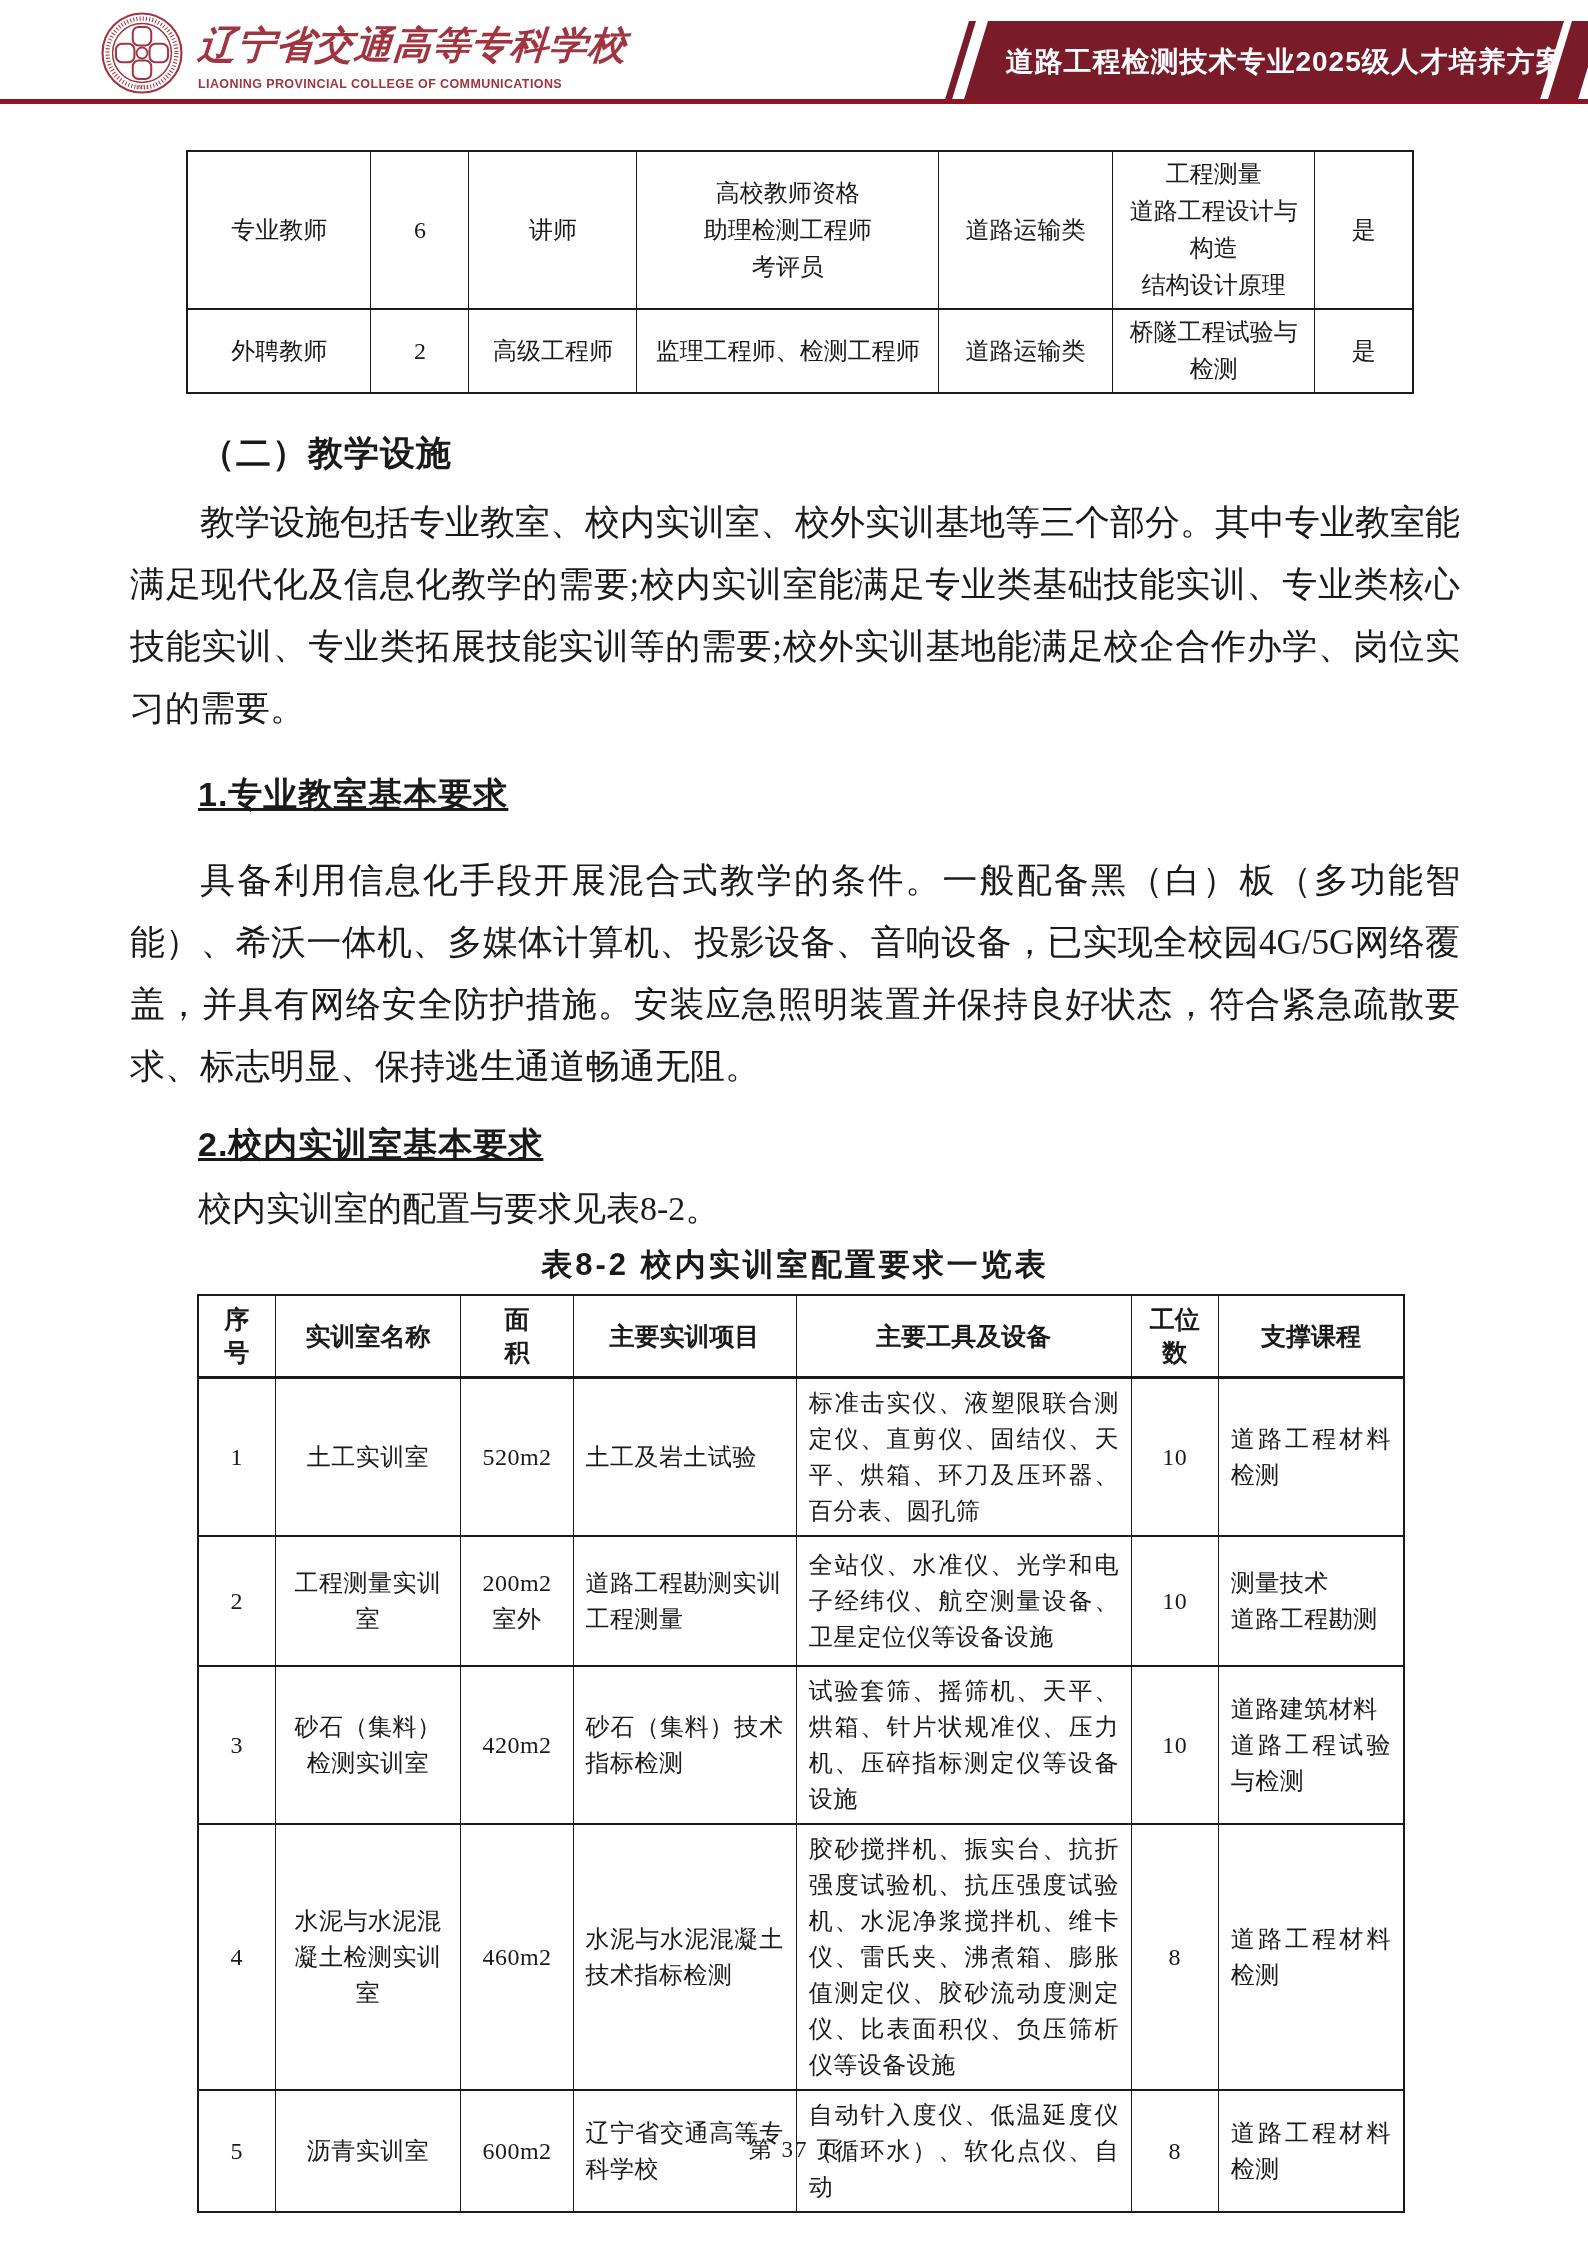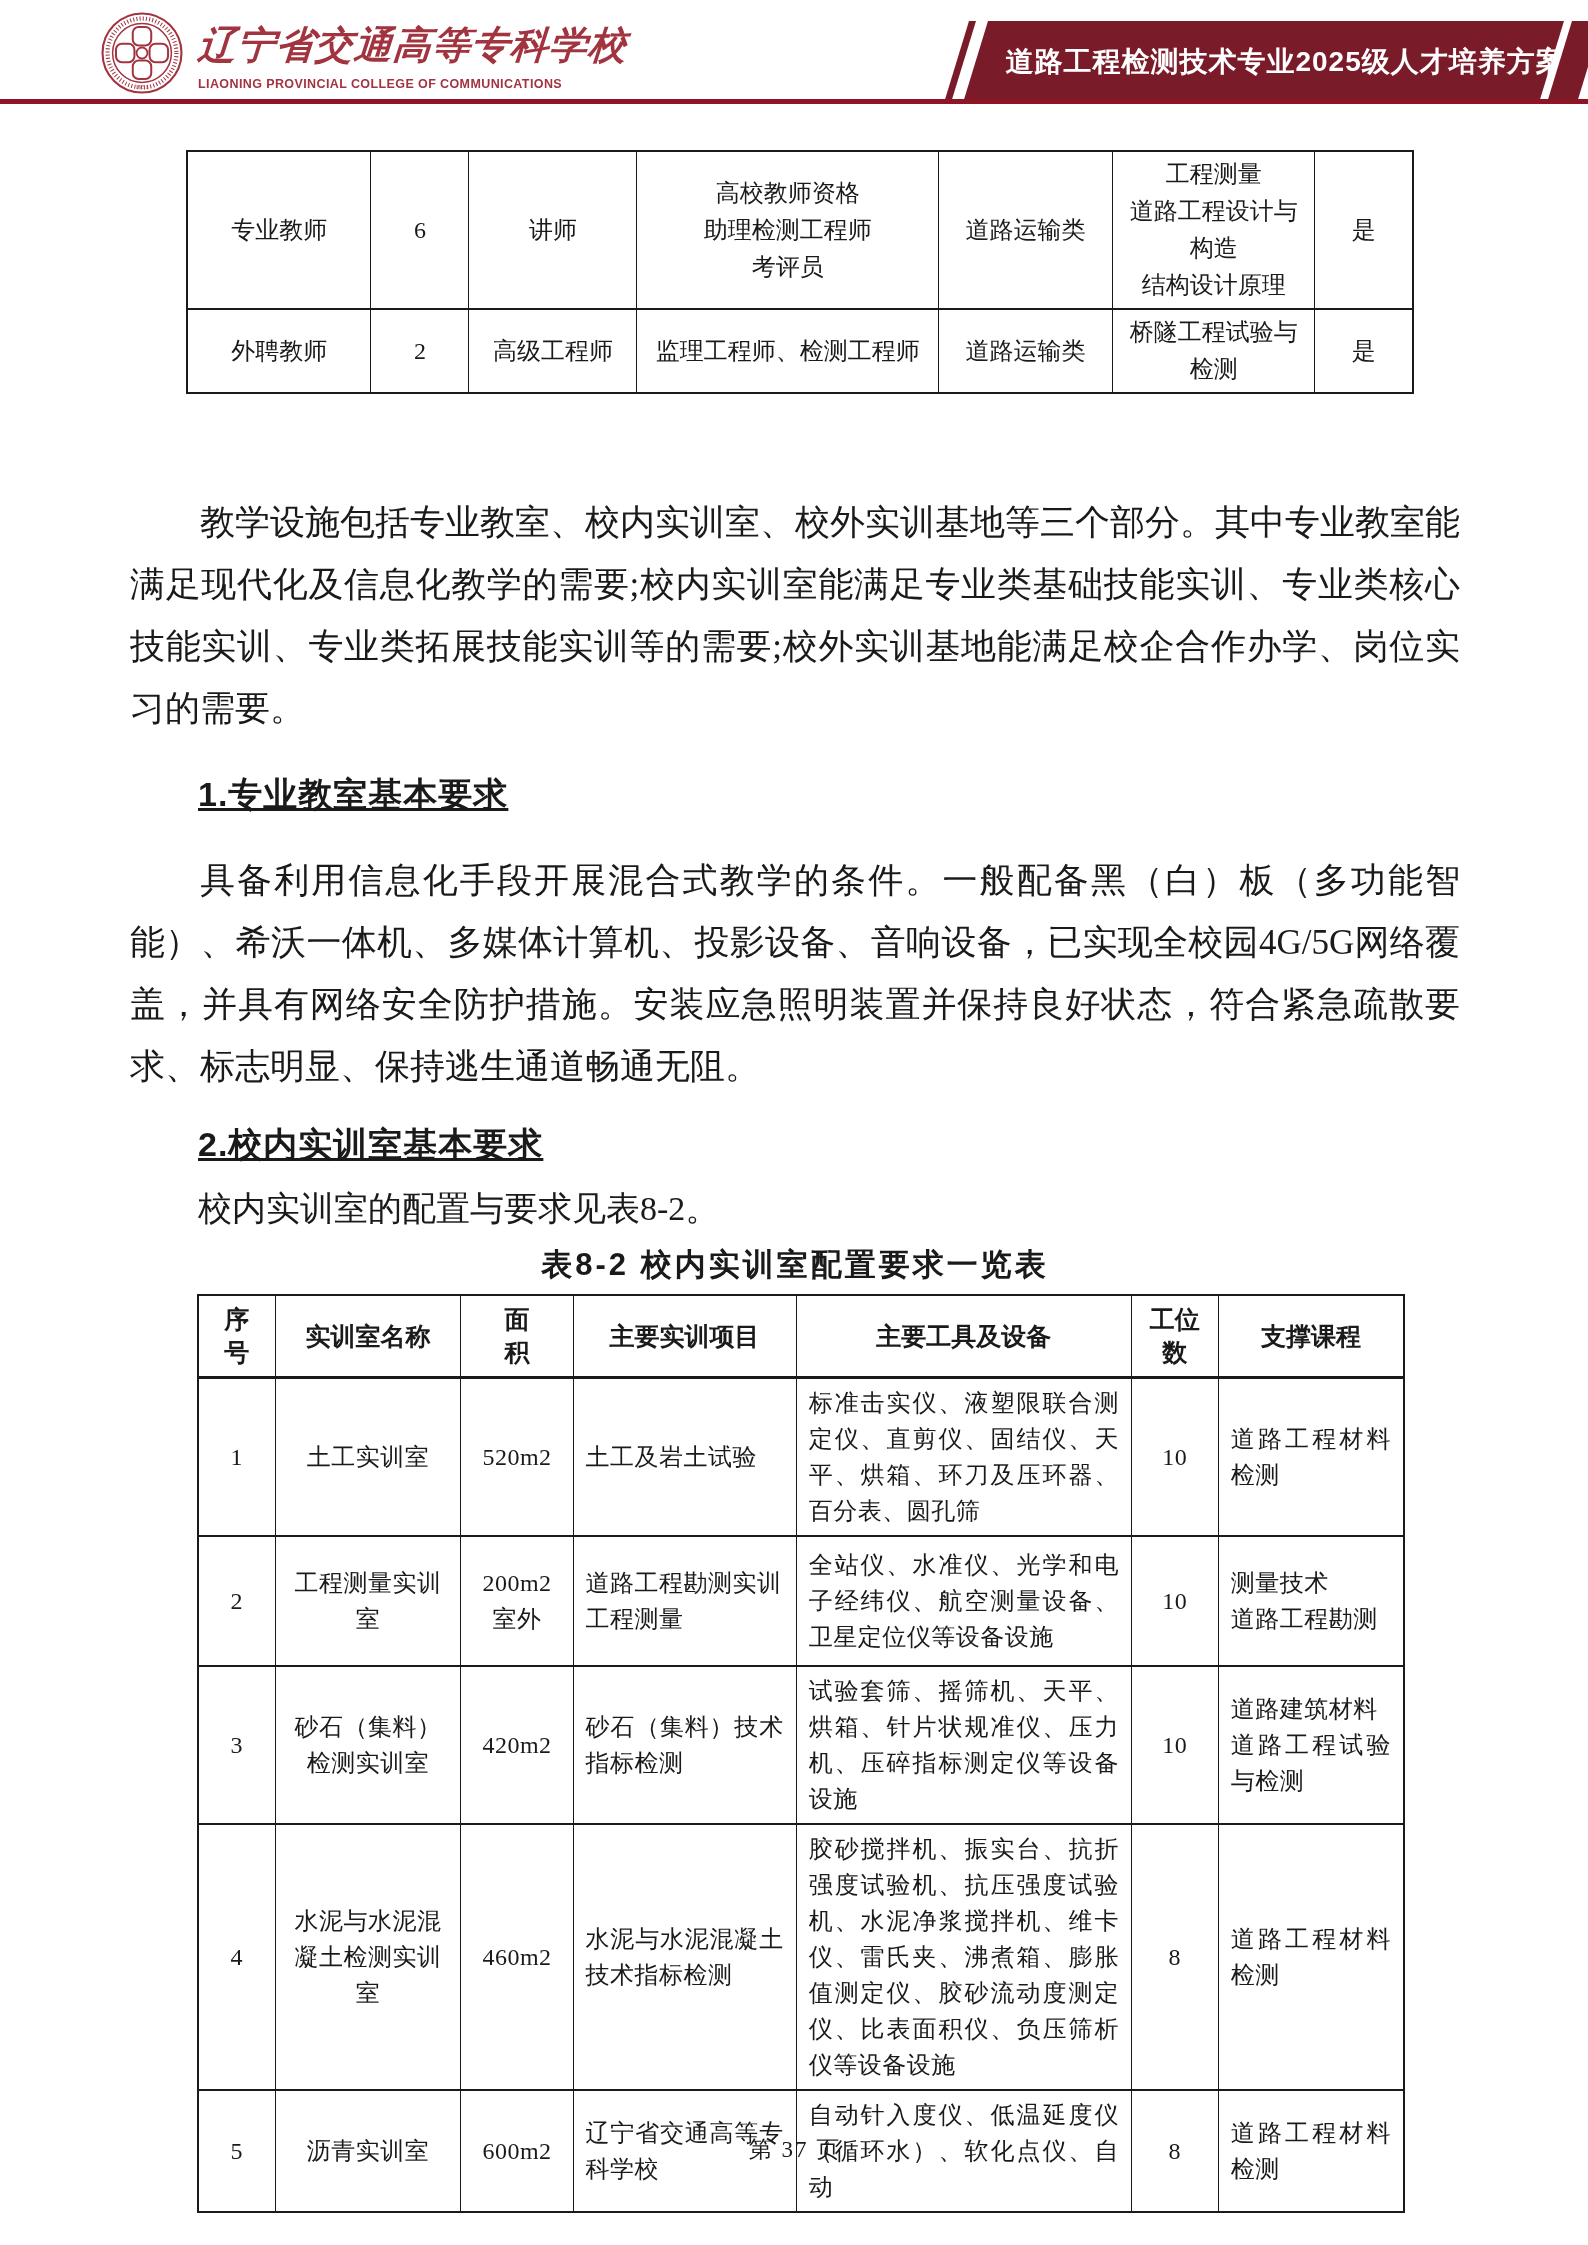--- a/index.html
+++ b/index.html
@@ -124,20 +124,21 @@
         <td>2</td>
         <td>高级工程师</td>
         <td>监理工程师、检测工程师</td>
         <td>道路运输类</td>
         <td class="prewrap">桥隧工程试验与检测</td>
         <td>是</td>
       </tr>
     </tbody>
   </table>
 
+  <div class="abs h2">（二）教学设施</div>
   <div class="abs para p1">教学设施包括专业教室、校内实训室、校外实训基地等三个部分。其中专业教室能满足现代化及信息化教学的需要;校内实训室能满足专业类基础技能实训、专业类核心技能实训、专业类拓展技能实训等的需要;校外实训基地能满足校企合作办学、岗位实习的需要。</div>
   <div class="abs h3 h3a">1.专业教室基本要求</div>
   <div class="abs para p2">具备利用信息化手段开展混合式教学的条件。一般配备黑（白）板（多功能智能）、希沃一体机、多媒体计算机、投影设备、音响设备，已实现全校园4G/5G网络覆盖，并具有网络安全防护措施。安装应急照明装置并保持良好状态，符合紧急疏散要求、标志明显、保持逃生通道畅通无阻。</div>
   <div class="abs h3 h3b">2.校内实训室基本要求</div>
   <div class="abs p3">校内实训室的配置与要求见表8-2。</div>
   <div class="abs caption">表8-2 校内实训室配置要求一览表</div>
 
   <table class="tbl tbl-lab">
     <colgroup>
       <col style="width:6.4%">

